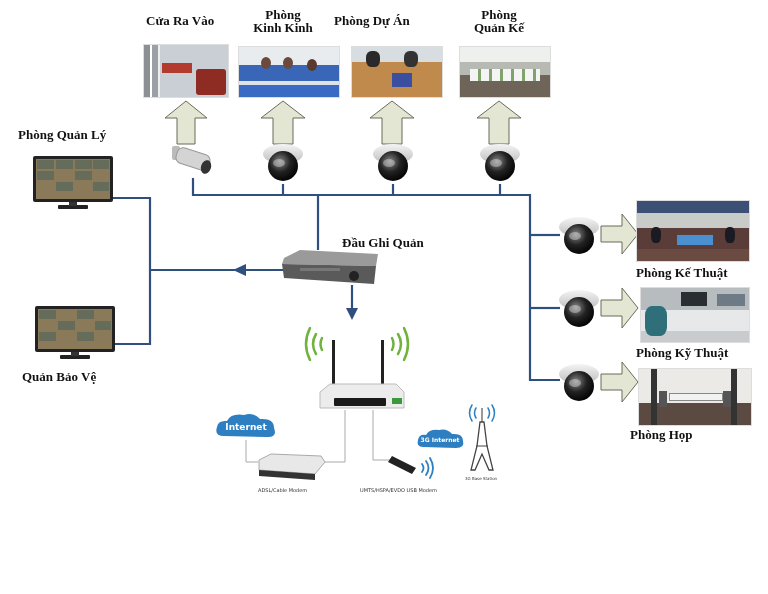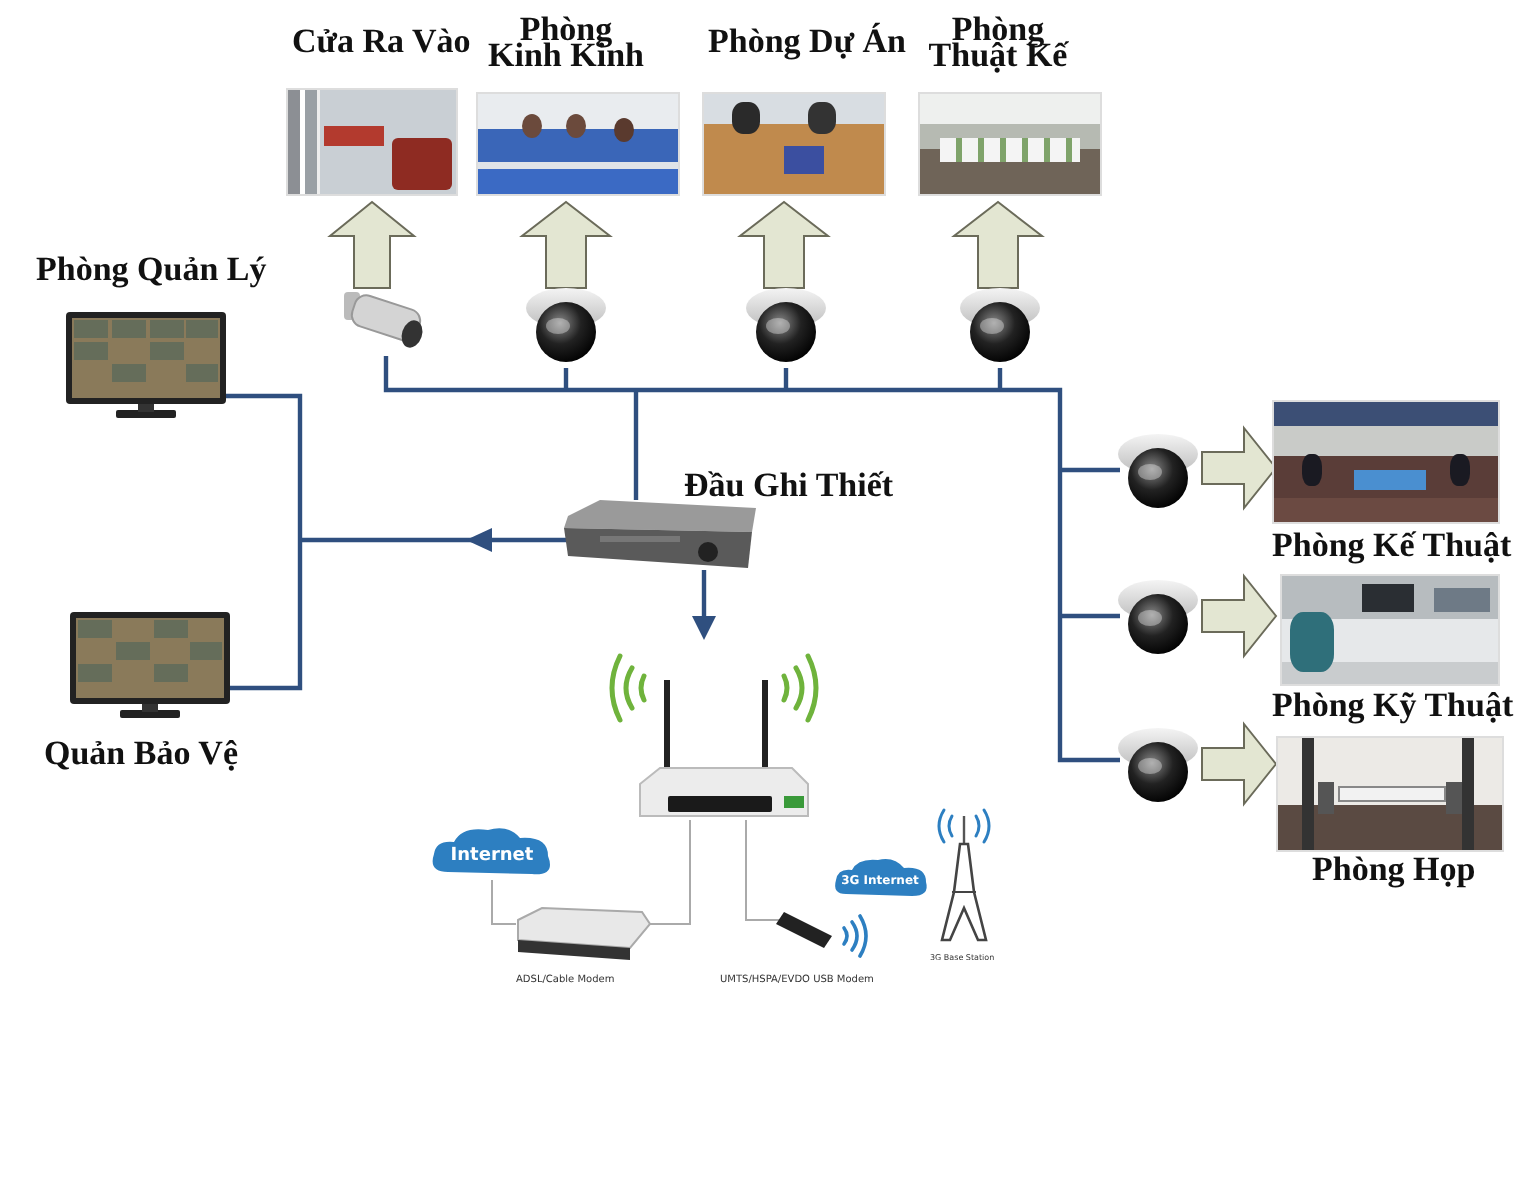--- a/index.html
+++ b/index.html
@@ -1,19 +1,19 @@
 <!DOCTYPE html>
 <html><head>
 <meta charset="utf-8">
 <style>
   html,body{margin:0;padding:0;background:#ffffff;}
   body{width:768px;height:594px;position:relative;overflow:hidden;font-family:"DejaVu Serif","Liberation Serif",serif;}
   .abs{position:absolute;}
   .lbl{position:absolute;font-family:"Liberation Serif","DejaVu Serif",serif;font-weight:bold;color:#111;white-space:nowrap;text-align:center;line-height:13px;}
-  .lbl14{font-size:17px;}
+  .lbl14{font-size:13px;}
   .photo{position:absolute;border:1px solid #ddd;overflow:hidden;}
   svg.wires{position:absolute;left:0;top:0;}
   .small{position:absolute;font-family:"DejaVu Sans","Liberation Sans",sans-serif;font-size:5px;color:#333;white-space:nowrap;}
   .cloud-text{font-family:"DejaVu Sans","Liberation Sans",sans-serif;font-weight:bold;fill:#fff;}
 </style>
 </head>
 <body>
 
 <svg class="wires" width="768" height="594">
   <g stroke="#2f4f7f" stroke-width="2.2" fill="none">
@@ -39,24 +39,24 @@
     <polyline points="373,410 373,460 390,460"></polyline>
     <polyline points="246,440 246,462 258,462"></polyline>
   </g>
 </svg>
 
 <div class="lbl lbl14" style="left:146px;top:14px;"><span>Cửa Ra Vào</span></div>
 <div class="lbl lbl14" style="left:238px;top:8px;width:90px;">
     <div>Phòng</div>
     <div>Kinh Kinh</div>
   </div>
-<div class="lbl lbl14" style="left:354px;top:14px;"><span>Phòng Dự Án</span></div>
+<div class="lbl lbl14" style="left:334px;top:14px;"><span>Phòng Dự Án</span></div>
 <div class="lbl lbl14" style="left:464px;top:8px;width:70px;">
     <div>Phòng</div>
-    <div>Thuật Kế</div>
+    <div>Quản Kế</div>
   </div>
 
 <div class="photo" style="left:143px;top:44px;width:84px;height:52px;background:linear-gradient(90deg,#8c8f94 0 7%,#fff 7% 10%,#9aa0a5 10% 17%,#eee 17% 19%,#c9cfd4 19%);">
   <div class="abs" style="left:18px;top:18px;width:30px;height:10px;background:#b33a2e;"></div>
   <div class="abs" style="left:52px;top:24px;width:30px;height:26px;background:#8e2b22;border-radius:3px;"></div>
 </div>
 <div class="photo" style="left:238px;top:46px;width:100px;height:50px;background:linear-gradient(#e9ecef 0 35%,#3a66b8 35% 68%,#dfe3e8 68% 75%,#3b6ac4 75%);">
   <div class="abs" style="left:22px;top:10px;width:10px;height:12px;background:#6b4a3c;border-radius:50%;"></div>
   <div class="abs" style="left:44px;top:10px;width:10px;height:12px;background:#6b4a3c;border-radius:50%;"></div>
   <div class="abs" style="left:68px;top:12px;width:10px;height:12px;background:#5a3a2e;border-radius:50%;"></div>
@@ -142,21 +142,21 @@
     <rect x="24" y="16" width="17" height="9"></rect>
       <rect x="61" y="16" width="16" height="9"></rect>
     <rect x="5" y="27" width="17" height="9"></rect>
       <rect x="43" y="27" width="17" height="9"></rect>
   </g>
   <rect x="26" y="50" width="30" height="4" fill="#222" rx="1"></rect>
   <rect x="37" y="47" width="8" height="4" fill="#333"></rect>
 </svg>
 <div class="lbl lbl14" style="left:22px;top:370px;">Quản Bảo Vệ</div>
 
-<div class="lbl lbl14" style="left:342px;top:236px;">Đầu Ghi Thiết</div>
+<div class="lbl lbl14" style="left:342px;top:236px;">Đầu Ghi Quản</div>
 <svg class="abs" style="left:280px;top:248px;" width="100" height="42">
   <polygon points="4,10 20,2 98,6 96,18 2,16" fill="#9a9a9a"></polygon>
   <polygon points="2,16 96,18 94,36 4,30" fill="#5a5a5a"></polygon>
   <rect x="20" y="20" width="40" height="3" fill="#777"></rect>
   <circle cx="74" cy="28" r="5" fill="#222"></circle>
 </svg>
 
 <svg class="abs" style="left:300px;top:318px;" width="120" height="96">
   <g fill="none" stroke="#6fb33c" stroke-width="2.5" stroke-linecap="round">
     <path d="M16,16 Q10,26 16,36"></path>
@@ -250,13 +250,13 @@
 </div>
 <div class="lbl lbl14" style="left:636px;top:346px;">Phòng Kỹ Thuật</div>
 
 <div class="photo" style="left:638px;top:368px;width:112px;height:56px;background:linear-gradient(#eceae6 0 60%,#5a4a42 60%);">
   <div class="abs" style="left:12px;top:0;width:6px;height:56px;background:#333;"></div>
   <div class="abs" style="left:92px;top:0;width:6px;height:56px;background:#333;"></div>
   <div class="abs" style="left:30px;top:24px;width:52px;height:6px;background:#f2f2f2;border:1px solid #888;"></div>
   <div class="abs" style="left:20px;top:22px;width:8px;height:16px;background:#555;"></div>
   <div class="abs" style="left:84px;top:22px;width:8px;height:16px;background:#555;"></div>
 </div>
-<div class="lbl lbl14" style="left:656px;top:428px;">Phòng Họp</div>
+<div class="lbl lbl14" style="left:630px;top:428px;">Phòng Họp</div>
 
 </body></html>

